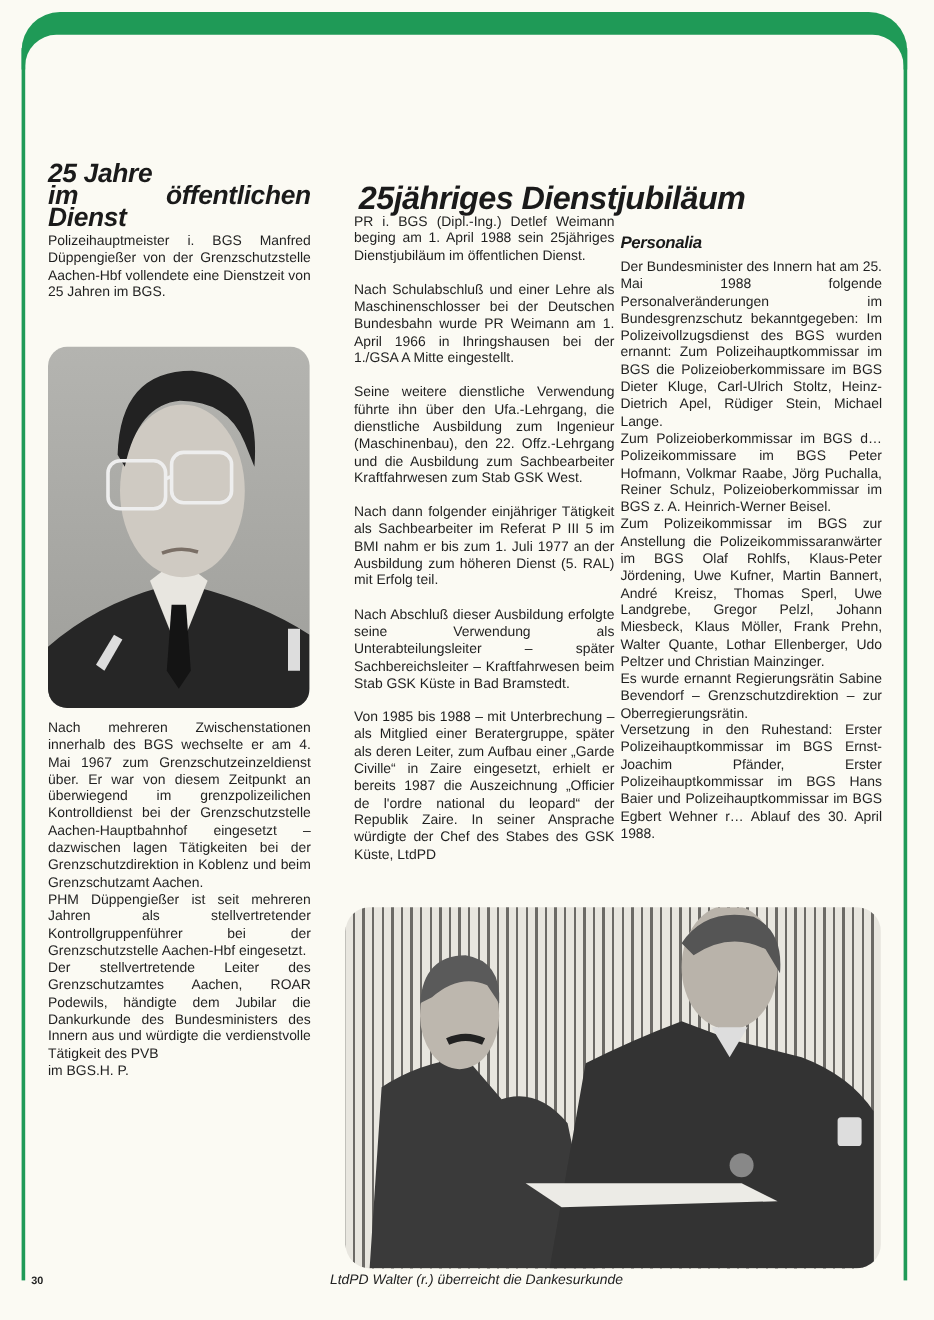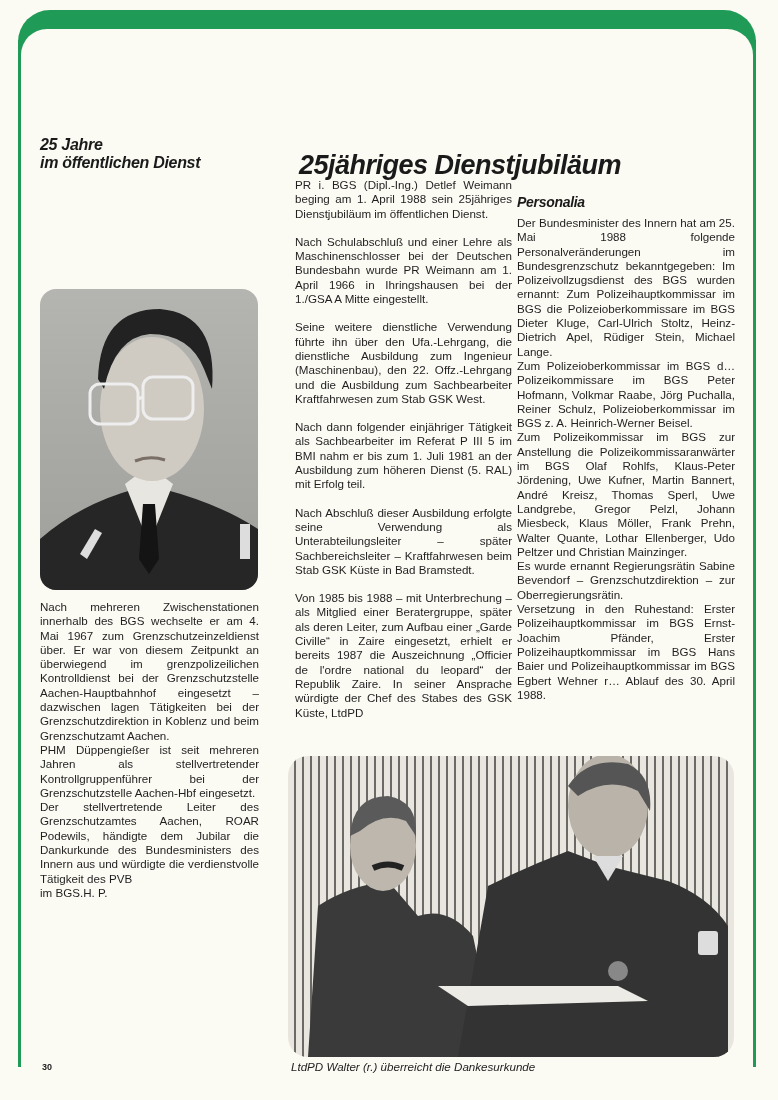--- a/index.html
+++ b/index.html
@@ -28,55 +28,56 @@
   .col p.gap { margin-top:14px; }
   .col1 { left:40px; top:136px; width:219px; }
   .col2 { left:295px; top:178px; width:217px; }
   .col3 { left:517px; top:178px; width:218px; }
   h1.big {
     position:absolute; left:282px; top:133px; margin:17px;
     font-size:27px; font-weight:bold; font-style:italic; letter-spacing:-0.5px;
     color:#1a1a1a; white-space:nowrap;
   }
   h2.sub {
-    margin:0 0 4px 0; font-size:16px; line-height:18px;
+    margin:0 0 4px 0; font-size:22px; line-height:18px;
     font-weight:bold; font-style:italic; letter-spacing:-0.3px; color:#1a1a1a;
   }
   h2.personalia { margin:14px 0 4px 0; font-size:14px; line-height:20px; }
   .sig { display:flex; justify-content:flex-start; }
   .photo1 {
     position:absolute; left:40px; top:289px; width:218px; height:301px;
     border-radius:16px; overflow:hidden;
     background:linear-gradient(180deg,#b4b4b0 0%,#9e9e9a 100%);
   }
   .photo2 {
     position:absolute; left:288px; top:756px; width:446px; height:301px;
     border-radius:20px; overflow:hidden;
     background:repeating-linear-gradient(90deg,#e8e6df 0px,#e8e6df 6px,#6c6a66 6px,#6c6a66 8px);
   }
   .caption {
-    position:absolute; left:291px; top:1060px; font-size:11.6px; font-style:italic; color:#222;
+    position:absolute; left:275px; top:1060px; font-size:11.6px; font-style:italic; color:#222;
   }
   .pagenum {
-    position:absolute; left:42px; top:1062px; font-size:9px; font-weight:bold; color:#222;
+    position:absolute; left:26px; top:1062px; font-size:9px; font-weight:bold; color:#222;
   }
 </style>
 </head>
 <body>
 
 <div class="frame-top"></div>
 <div class="frame-top-inner"></div>
 <div class="frame-left"></div>
 <div class="frame-right"></div>
 
 <div class="col col1">
   <h2 class="sub">
     <span>25 Jahre</span><br>
     <span>im öffentlichen Dienst</span>
   </h2>
+  <p>Polizeihauptmeister i. BGS Manfred Düppengießer von der Grenzschutzstelle Aachen-Hbf vollendete eine Dienstzeit von 25 Jahren im BGS.</p>
 </div>
 
 <div class="photo1" title="Portrait of PHM Manfred Düppengießer in uniform">
   <svg width="218" height="301" viewBox="0 0 218 301">
     <path d="M0 250 Q40 215 95 200 L109 230 L123 200 Q180 215 218 240 L218 301 L0 301 Z" fill="#262626"></path>
     <path d="M85 195 L109 255 L133 195 L120 185 L98 185 Z" fill="#e8e6e0"></path>
     <path d="M103 215 L115 215 L119 270 L109 285 L99 270 Z" fill="#141414"></path>
     <ellipse cx="112" cy="120" rx="52" ry="72" fill="#cfcac2"></ellipse>
     <path d="M58 90 Q60 20 120 20 Q178 25 172 100 L164 80 Q150 45 110 45 Q75 48 64 100 Z" fill="#222"></path>
     <rect x="50" y="95" width="48" height="40" rx="10" fill="none" stroke="#eee" stroke-width="3"></rect>
@@ -97,21 +98,21 @@
     <span>H. P.</span>
   </p>
 </div>
 
 <h1 class="big">25jähriges Dienstjubiläum</h1>
 
 <div class="col col2">
   <p>PR i. BGS (Dipl.-Ing.) Detlef Weimann beging am 1. April 1988 sein 25jähriges Dienstjubiläum im öffentlichen Dienst.</p>
   <p class="gap">Nach Schulabschluß und einer Lehre als Maschinenschlosser bei der Deutschen Bundesbahn wurde PR Weimann am 1. April 1966 in Ihringshausen bei der 1./GSA A Mitte eingestellt.</p>
   <p class="gap">Seine weitere dienstliche Verwendung führte ihn über den Ufa.-Lehrgang, die dienstliche Ausbildung zum Ingenieur (Maschinenbau), den 22. Offz.-Lehrgang und die Ausbildung zum Sachbearbeiter Kraftfahrwesen zum Stab GSK West.</p>
-  <p class="gap">Nach dann folgender einjähriger Tätigkeit als Sachbearbeiter im Referat P III 5 im BMI nahm er bis zum 1. Juli 1981 an der Ausbildung zum höheren Dienst (5. RAL) mit Erfolg teil.</p>
+  <p class="gap">Nach dann folgender einjähriger Tätigkeit als Sachbearbeiter im Referat P III 5 im BMI nahm er bis zum 1. Juli 1977 an der Ausbildung zum höheren Dienst (5. RAL) mit Erfolg teil.</p>
   <p class="gap">Nach Abschluß dieser Ausbildung erfolgte seine Verwendung als Unterabteilungsleiter – später Sachbereichsleiter – Kraftfahrwesen beim Stab GSK Küste in Bad Bramstedt.</p>
   <p class="gap">Von 1985 bis 1988 – mit Unterbrechung – als Mitglied einer Beratergruppe, später als deren Leiter, zum Aufbau einer „Garde Civille“ in Zaire eingesetzt, erhielt er bereits 1987 die Auszeichnung „Officier de l'ordre national du leopard“ der Republik Zaire. In seiner Ansprache würdigte der Chef des Stabes des GSK Küste, LtdPD</p>
 </div>
 
 <div class="col col3">
   <h2 class="sub personalia">Personalia</h2>
   <p>Der Bundesminister des Innern hat am 25. Mai 1988 folgende Personalveränderungen im Bundesgrenzschutz bekanntgegeben: Im Polizeivollzugsdienst des BGS wurden ernannt: Zum Polizeihauptkommissar im BGS die Polizeioberkommissare im BGS Dieter Kluge, Carl-Ulrich Stoltz, Heinz-Dietrich Apel, Rüdiger Stein, Michael Lange.</p>
   <p>Zum Polizeioberkommissar im BGS d… Polizeikommissare im BGS Peter Hofmann, Volkmar Raabe, Jörg Puchalla, Reiner Schulz, Polizeioberkommissar im BGS z. A. Heinrich-Werner Beisel.</p>
   <p>Zum Polizeikommissar im BGS zur Anstellung die Polizeikommissaranwärter im BGS Olaf Rohlfs, Klaus-Peter Jördening, Uwe Kufner, Martin Bannert, André Kreisz, Thomas Sperl, Uwe Landgrebe, Gregor Pelzl, Johann Miesbeck, Klaus Möller, Frank Prehn, Walter Quante, Lothar Ellenberger, Udo Peltzer und Christian Mainzinger.</p>
   <p>Es wurde ernannt Regierungsrätin Sabine Bevendorf – Grenzschutzdirektion – zur Oberregierungsrätin.</p>

